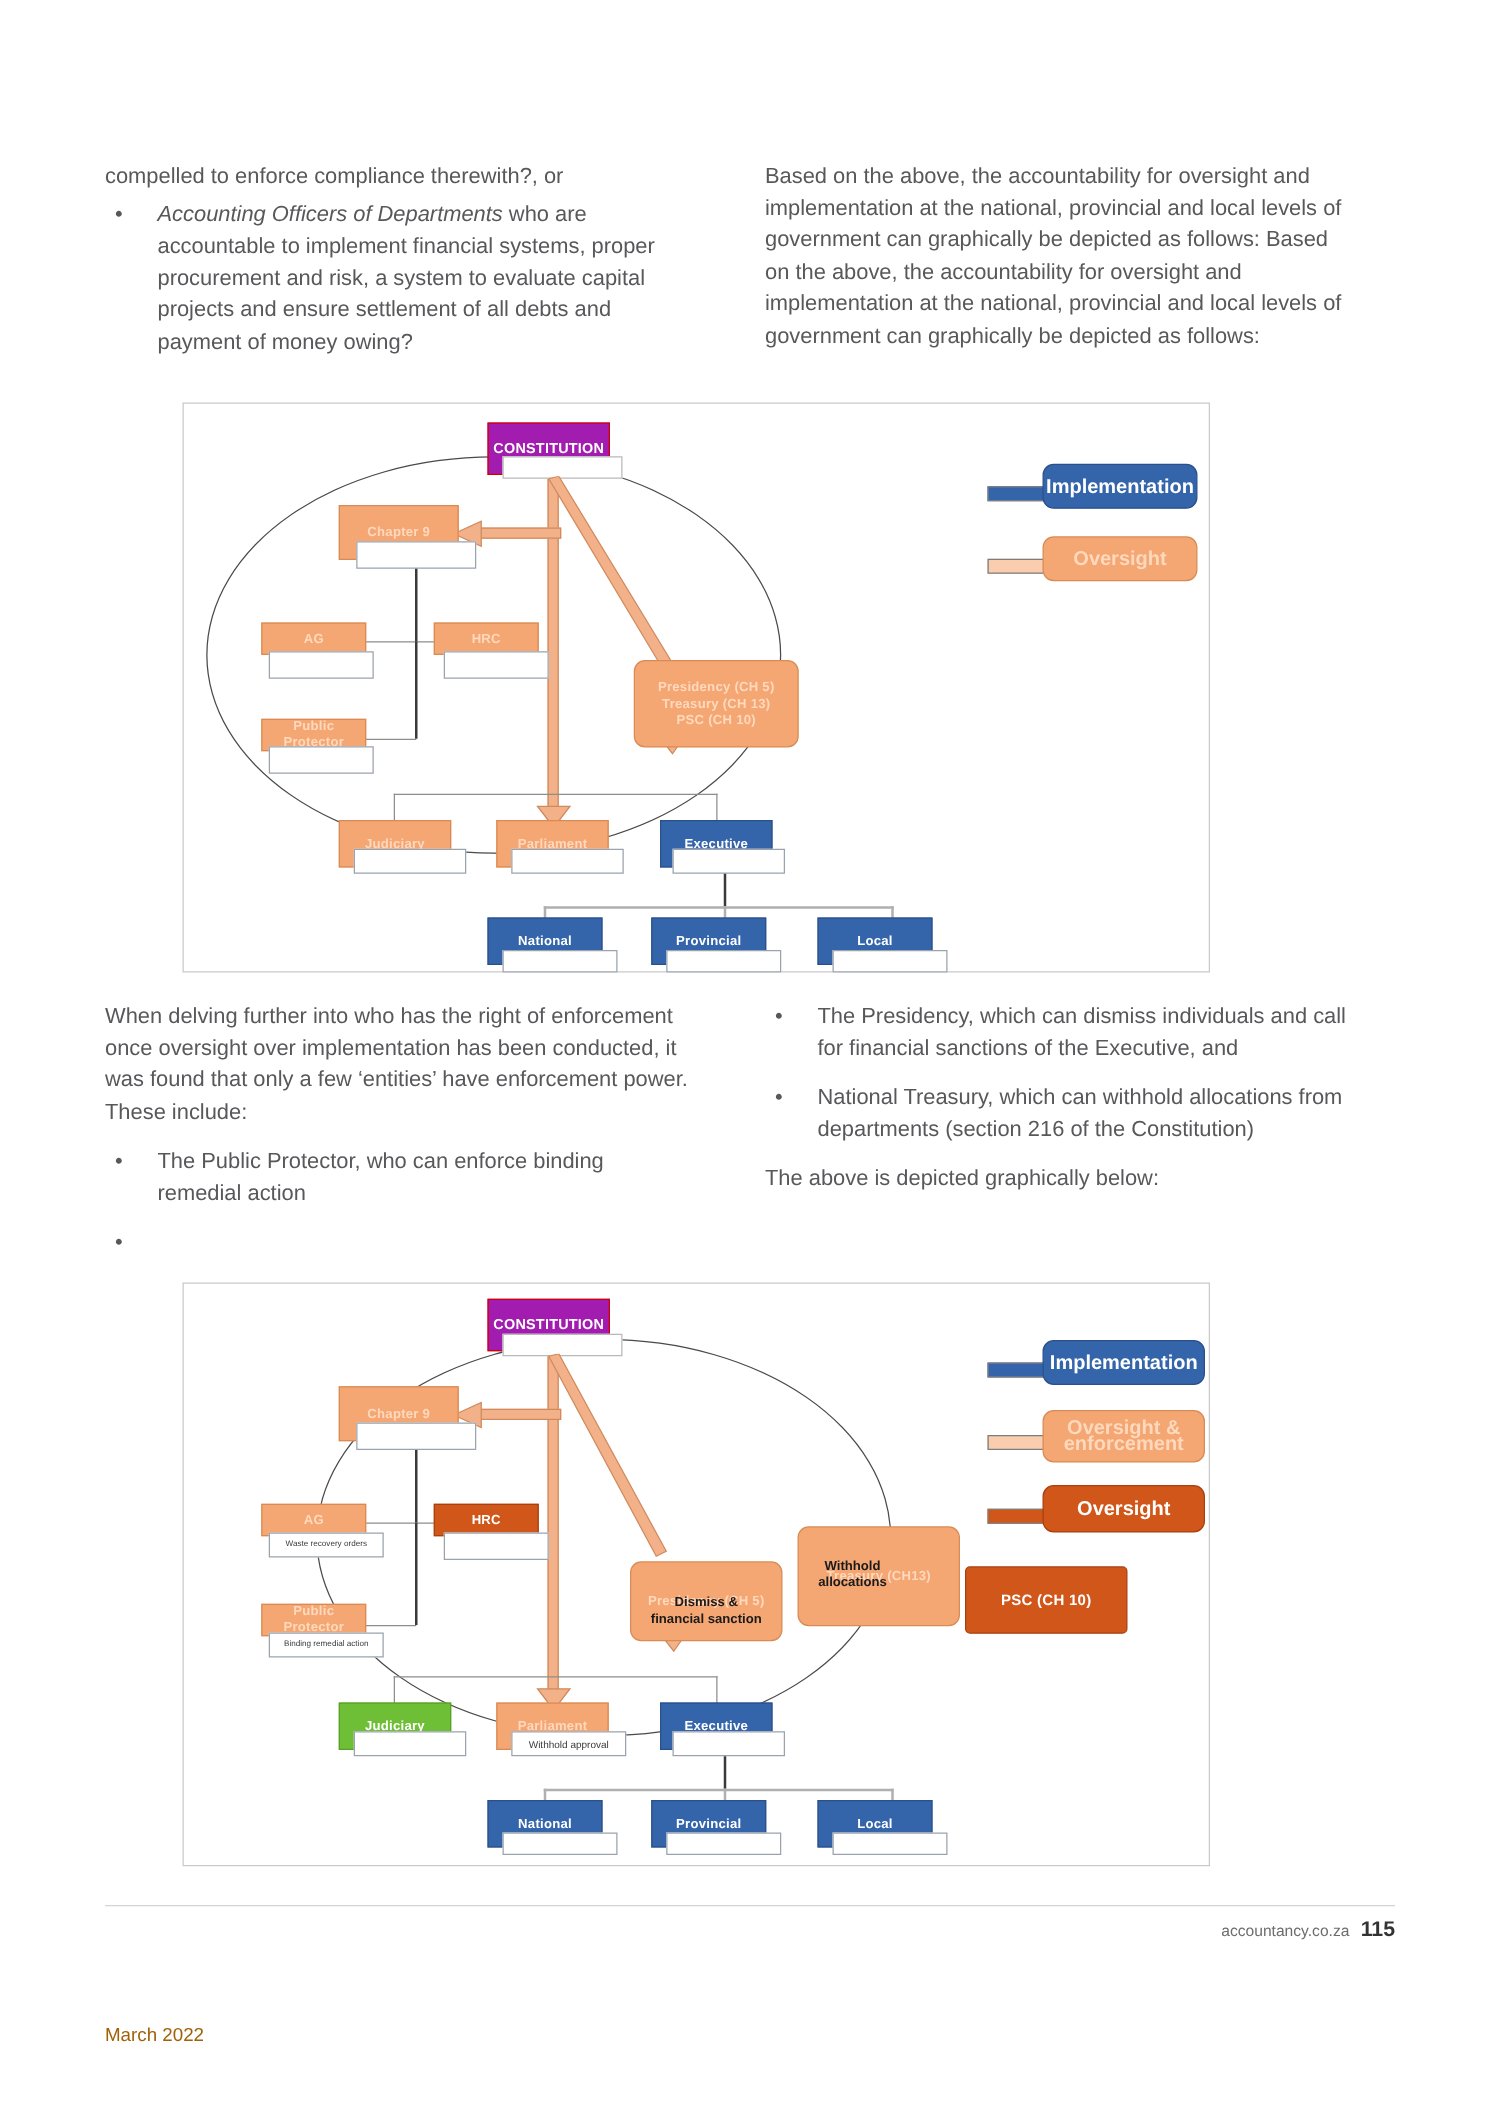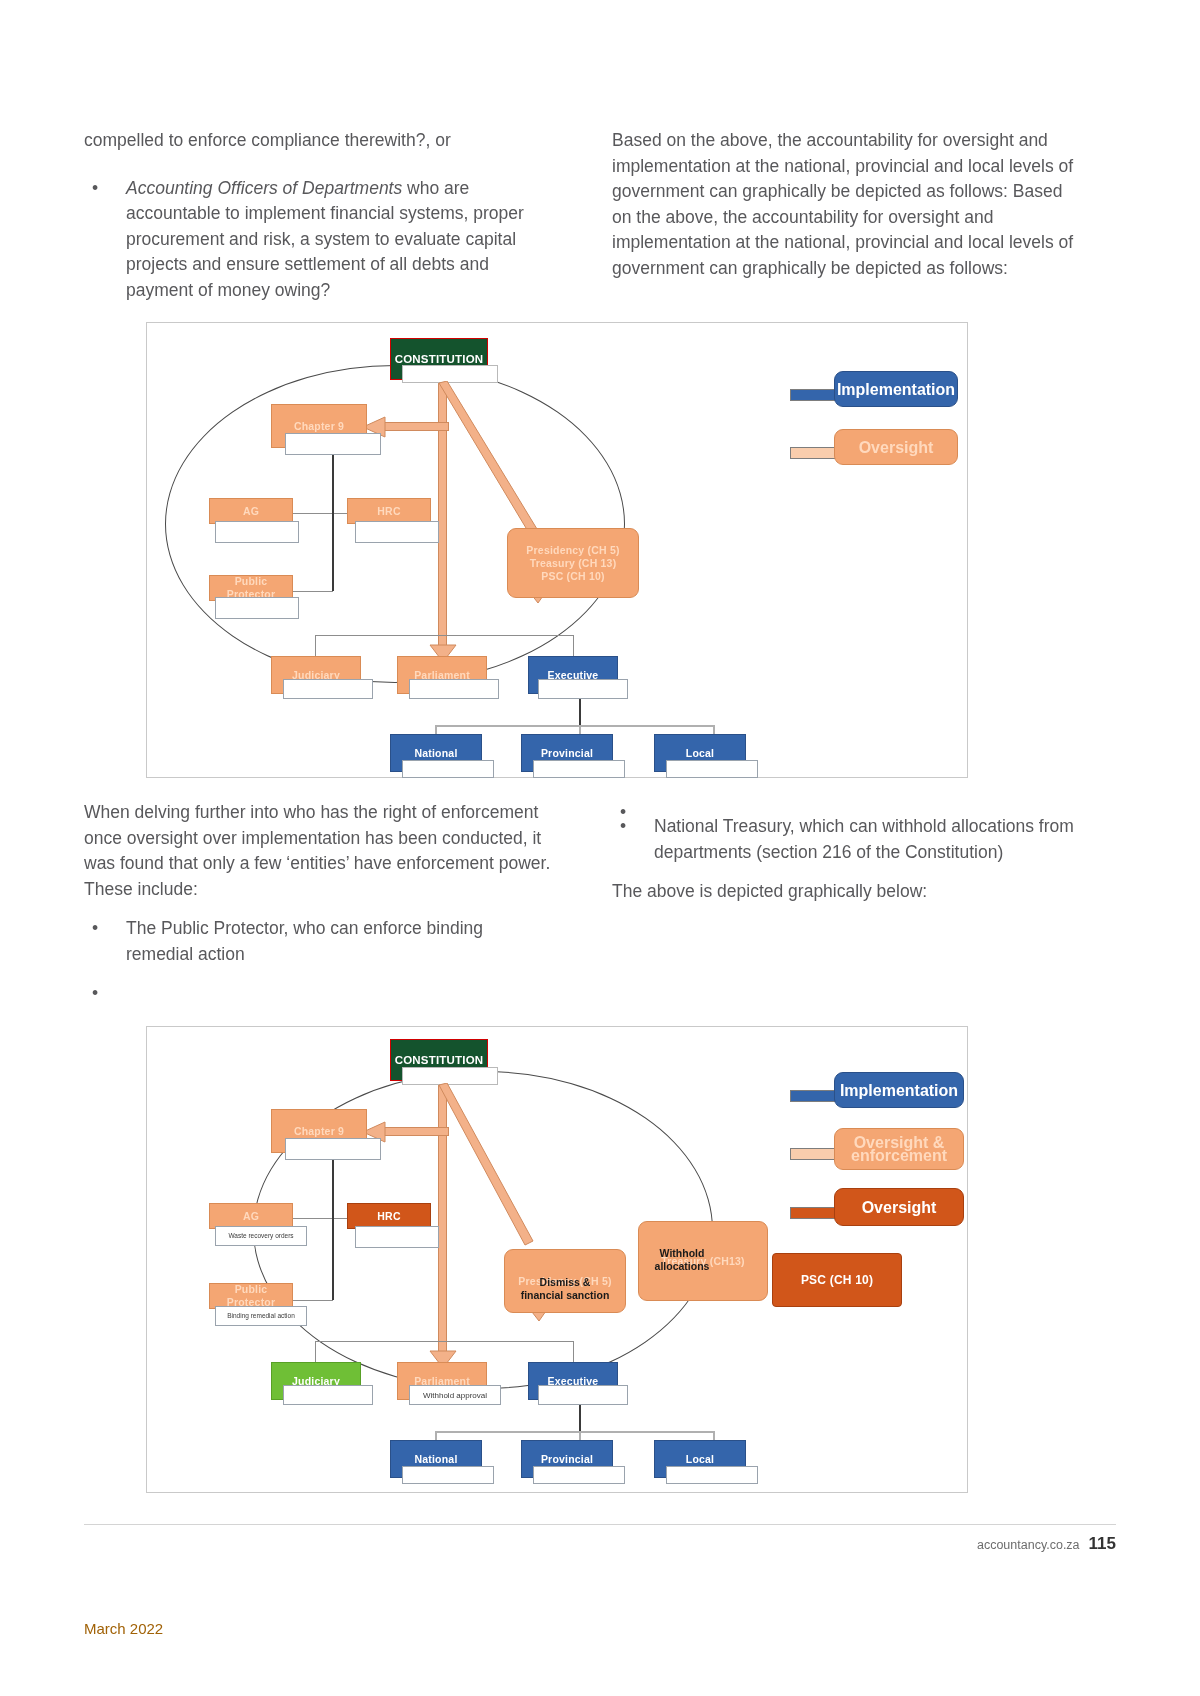--- a/index.html
+++ b/index.html
@@ -16,21 +16,21 @@
   
   .col-left  { position:absolute; left:84px;  width:470px; }
   .col-right { position:absolute; left:612px; width:468px; }
 
   .para {
     font-size:17.5px;
     line-height:25.5px;
     color:#58585b;
     margin:0 0 14px 0;
   }
-  .para.tight { margin-bottom:22px; }
+  .para.tight { margin-bottom:5px; }
 
   .bullet {
     position:relative;
     padding-left:42px;
     font-size:17.5px;
     line-height:25.5px;
     color:#58585b;
     margin:0 0 14px 0;
   }
   .bullet .dot {
@@ -61,21 +61,21 @@
     line-height:13px;
     border:1px solid #9a6a4a;
     letter-spacing:.2px;
   }
   .node.sq      { border-radius:0; }
   .node.round   { border-radius:9px; }
   .node.orange  { background:#f4a673; border-color:#d98b55; }
   .node.dorange { background:#d1561a; border-color:#a8400f; }
   .node.blue    { background:#3465ab; border-color:#2a5089; }
   .node.green   { background:#6fbf36; border-color:#58a026; }
-  .node.red     { background:#14532d; border-color:#d00000; color:#fff; font-size:11.5px; }
+  .node.red     { background:#a21caf; border-color:#d00000; color:#fff; font-size:11.5px; }
   .node.faint   { color:#ffd9bd; }
 
   
   .stub {
     position:absolute;
     background:#ffffff;
     border:1px solid #9aa3ad;
   }
   .stub.plain { border:1px solid #b9b9b9; }
 
@@ -267,20 +267,21 @@
     <span>The Public Protector, who can enforce binding remedial action</span>
   </div>
   <div class="bullet">
     <span class="dot">•</span>
   </div>
 </div>
 
 <div class="col-right" style="top:800px;">
   <div class="bullet">
     <span class="dot">•</span>
+    <span>The Presidency, which can dismiss individuals and call for financial sanctions of the Executive, and</span>
   </div>
   <div class="bullet">
     <span class="dot">•</span>
     <span>National Treasury, which can withhold allocations from departments (section 216 of the Constitution)</span>
   </div>
   <p class="para">The above is depicted graphically below:</p>
 </div>
 
 <div class="figure fig2">
   <div class="canvas">

